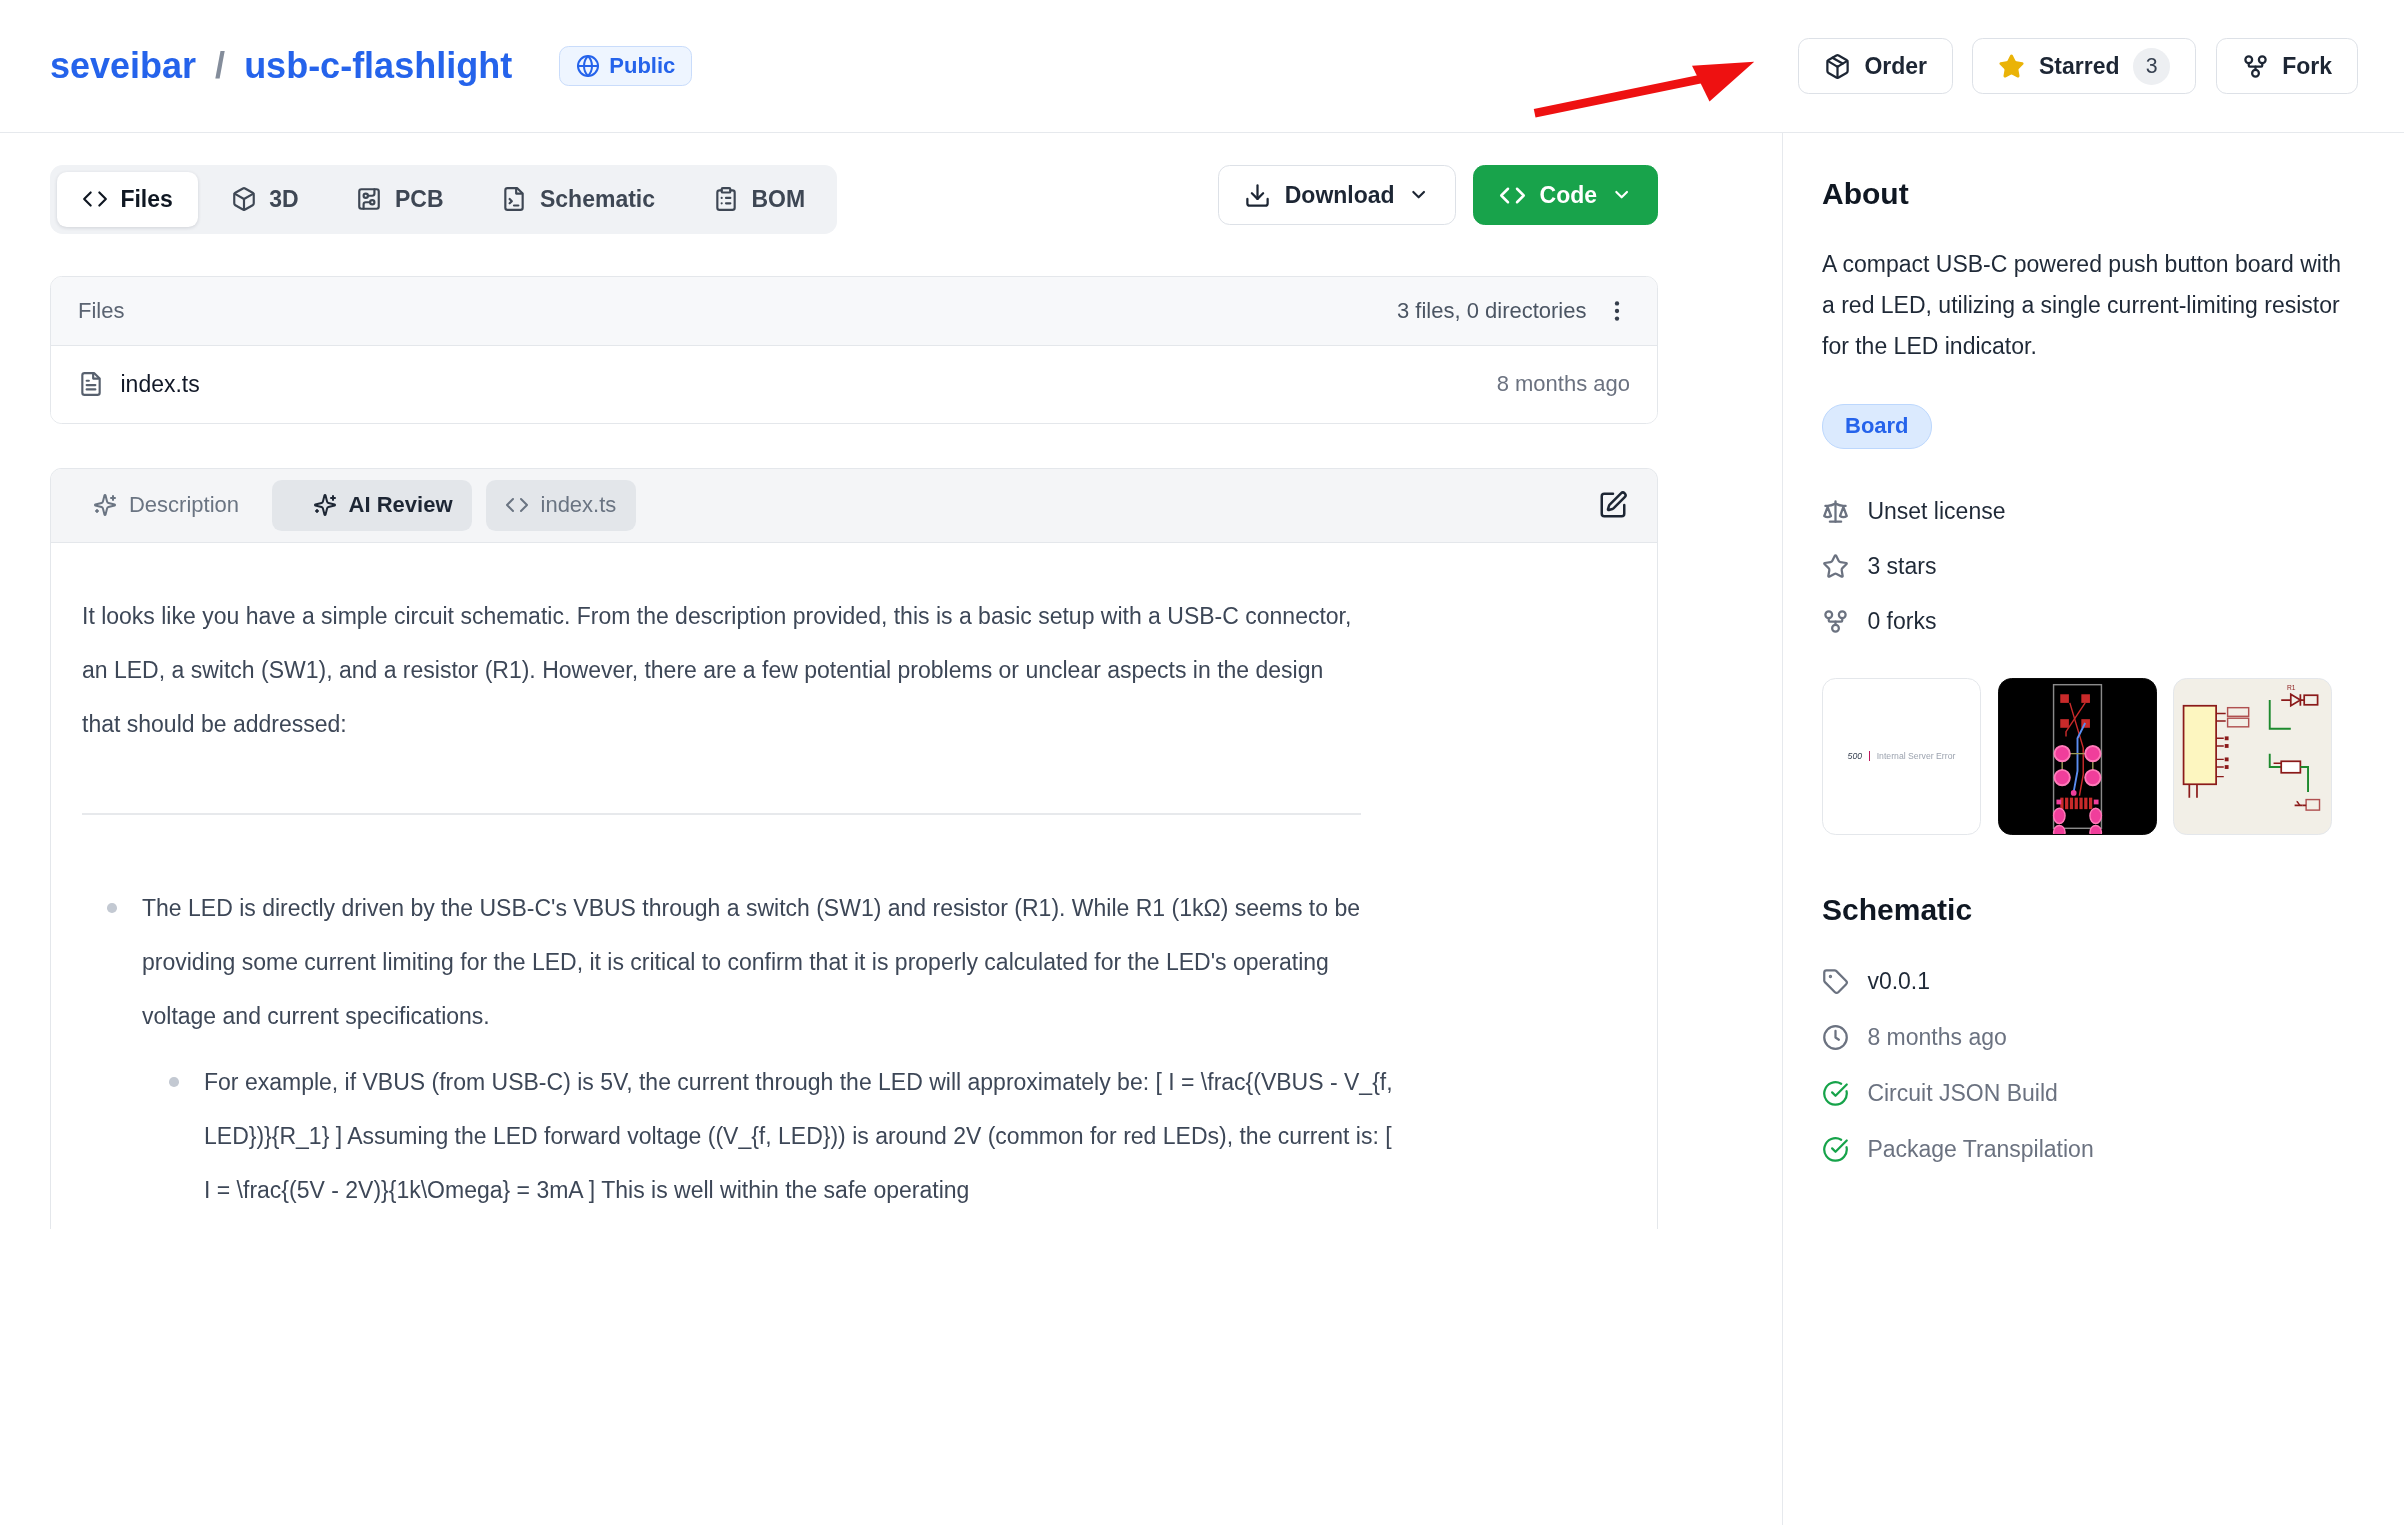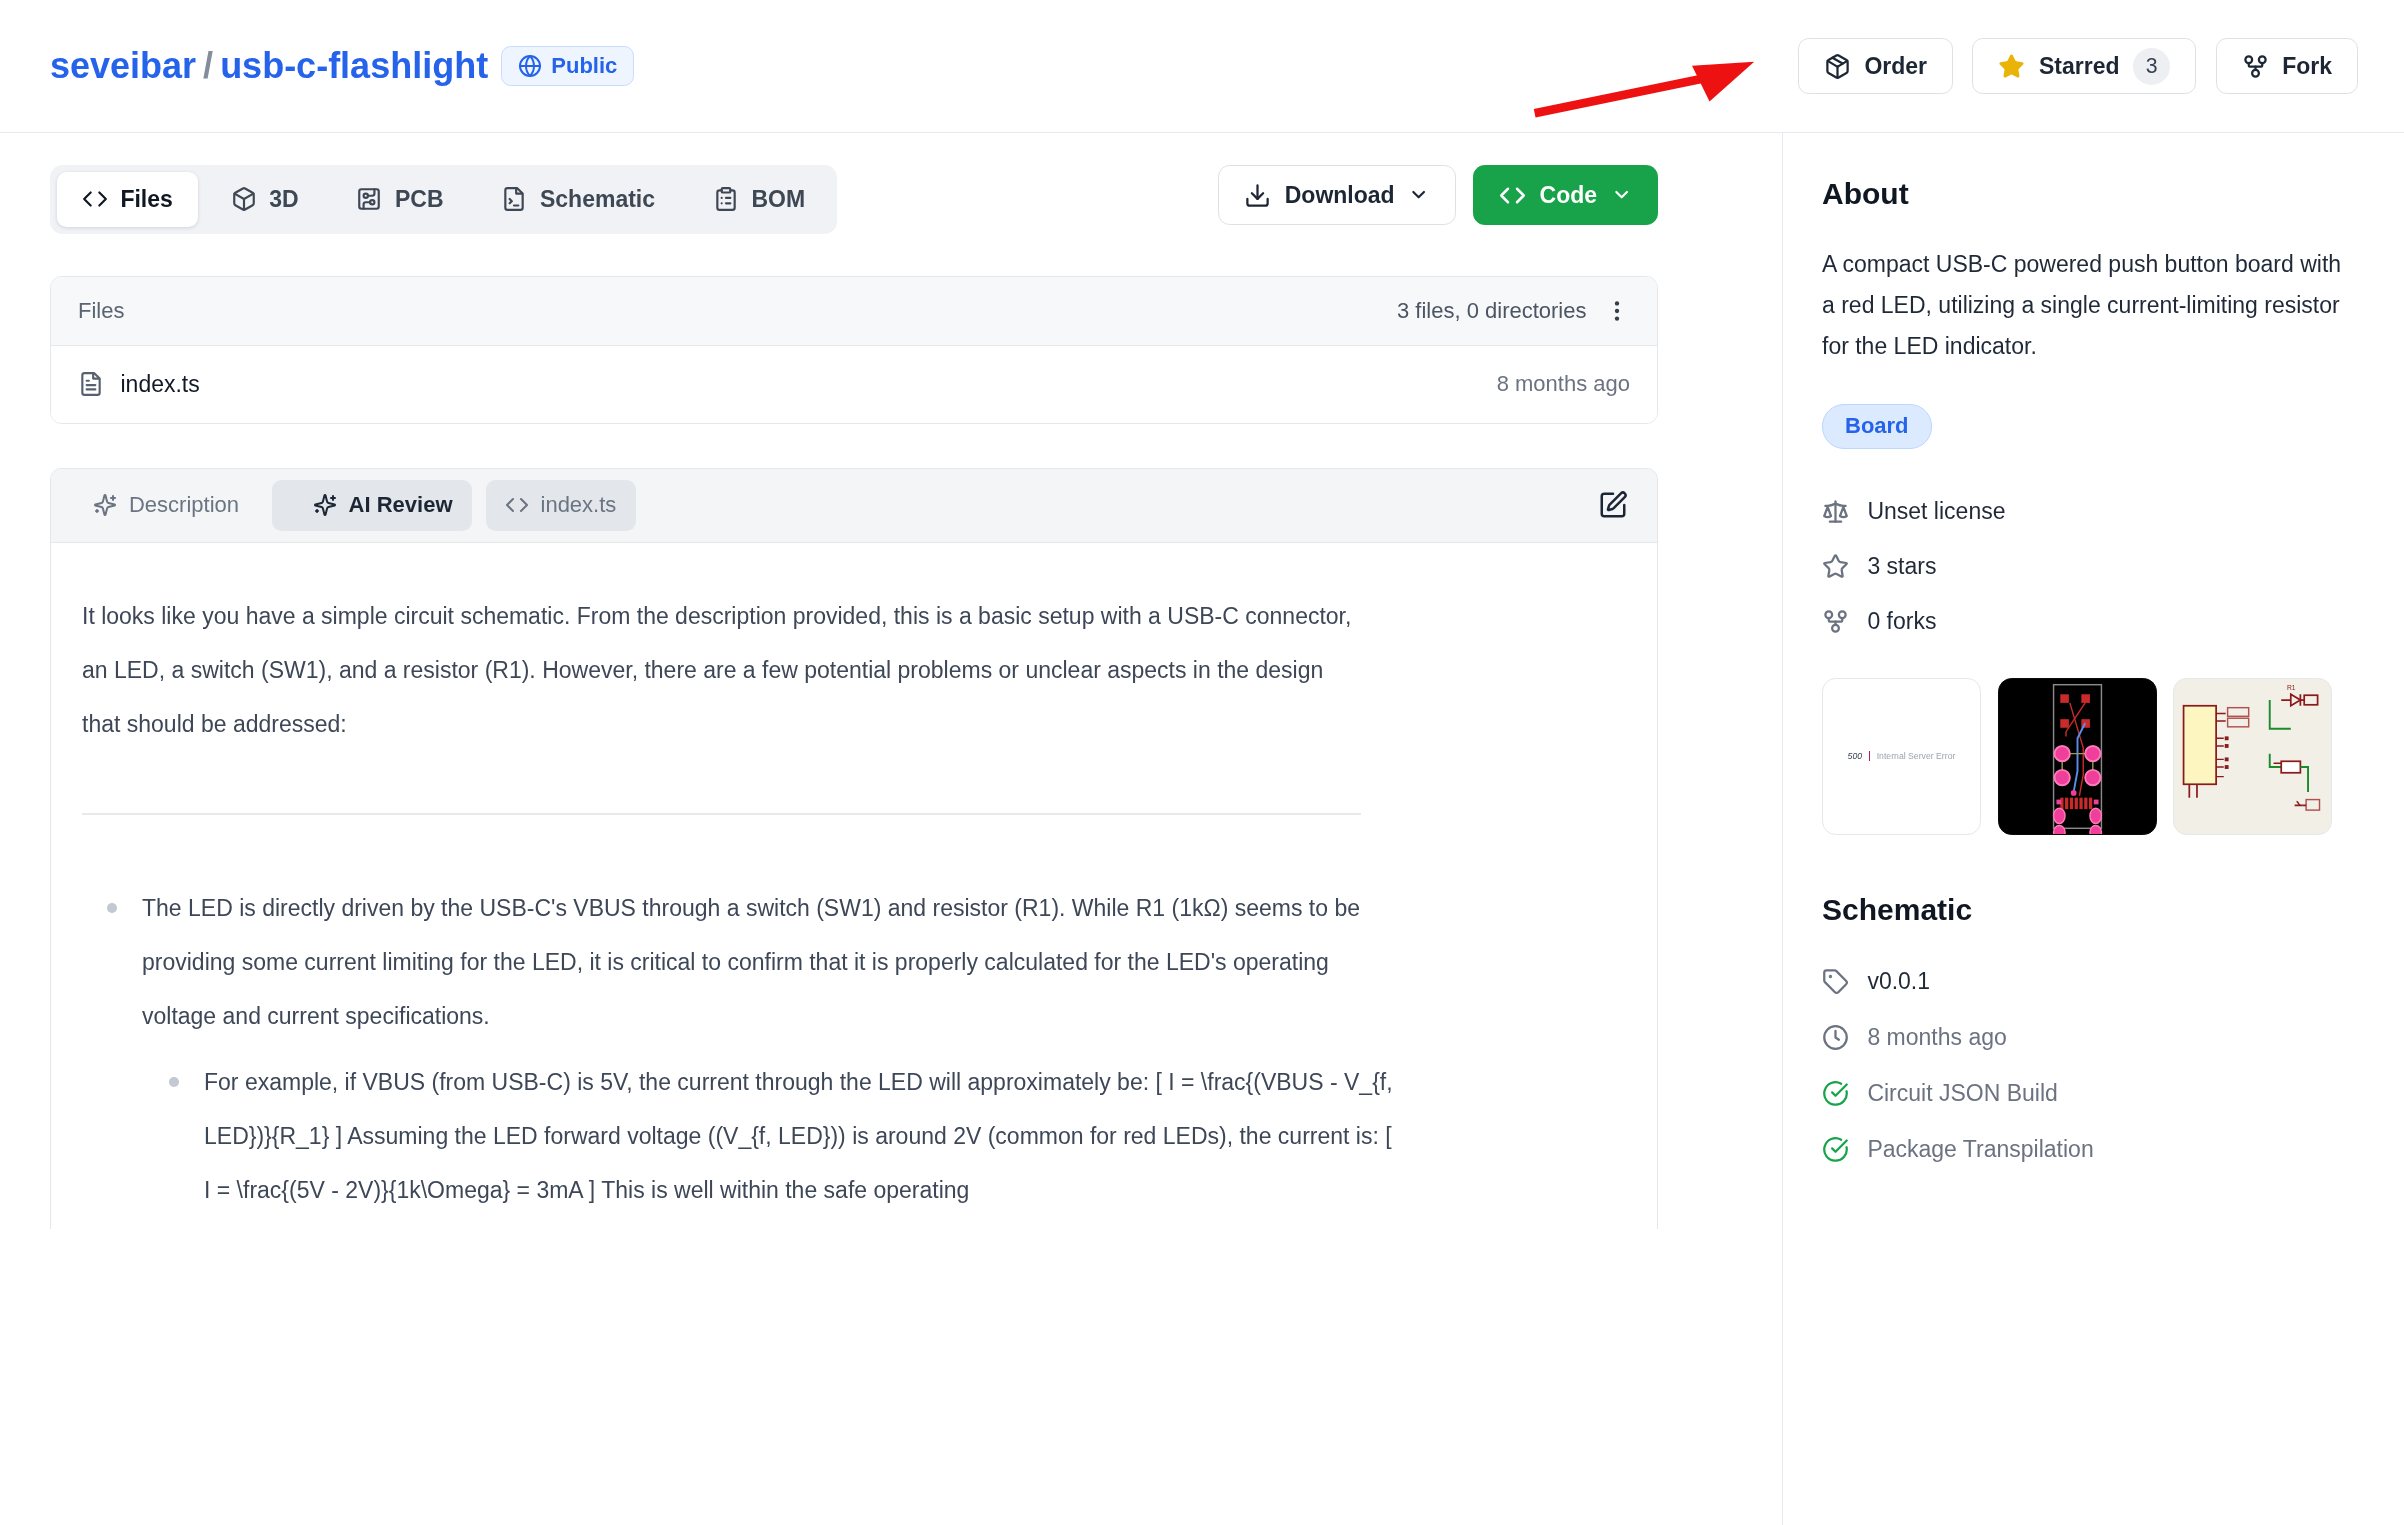--- a/index.html
+++ b/index.html
@@ -4,26 +4,26 @@
 <style>
   * { box-sizing: border-box; }
   html,body { margin:0; padding:0; }
   .page { position:relative; width:2405px; height:1525px; background:#ffffff;
           font-family:"Liberation Sans", sans-serif; color:#1f2937; overflow:hidden; }
 
   
   .header { position:absolute; top:0; left:0; width:2405px; height:133px; background:#fff;
             border-bottom:1px solid #e6e9ed; display:flex; align-items:center;
             justify-content:space-between; padding:0 47px 0 50px; }
-  .repo-title { display:flex; align-items:center; gap:7px; font-size:36px; font-weight:700; }
+  .repo-title { display:flex; align-items:center; gap:19px; font-size:36px; font-weight:700; }
   .repo-link { color:#2563eb; text-decoration:none; cursor:pointer; }
   .repo-slash { color:#848d9b; font-weight:600; }
   .badge-public { display:inline-flex; align-items:center; gap:9.7px; font-size:22px; font-weight:700;
                   color:#2563eb; background:#eef5ff; border:1.9px solid #c9dcfb; border-radius:9.7px;
-                  padding:5.8px 15.5px; margin-left:6px; }
+                  padding:5.8px 15.5px; margin-left:28px; }
   .badge-public svg { width:24px; height:24px; }
   .header-actions { display:flex; gap:19.4px; }
   .btn { display:inline-flex; align-items:center; gap:13.6px; height:56px; padding:0 25px; background:#fff;
          border:1.9px solid #dde1e7; border-radius:10.7px; font-size:23px; font-weight:600; color:#1d2634; cursor:pointer; }
   .btn svg { width:27px; height:27px; }
   .count-pill { min-width:37px; height:37px; border-radius:18.4px; background:#edeff2; display:inline-flex;
                 align-items:center; justify-content:center; font-size:21.3px; font-weight:400; color:#374151; padding:0 9.7px; }
   .arrow-annotation { position:absolute; left:1523px; top:49px; width:238px; height:78px; pointer-events:none; }
 
   .vdivider { position:absolute; left:1782px; top:133px; width:1px; height:1392px; background:#e6e9ed; }

